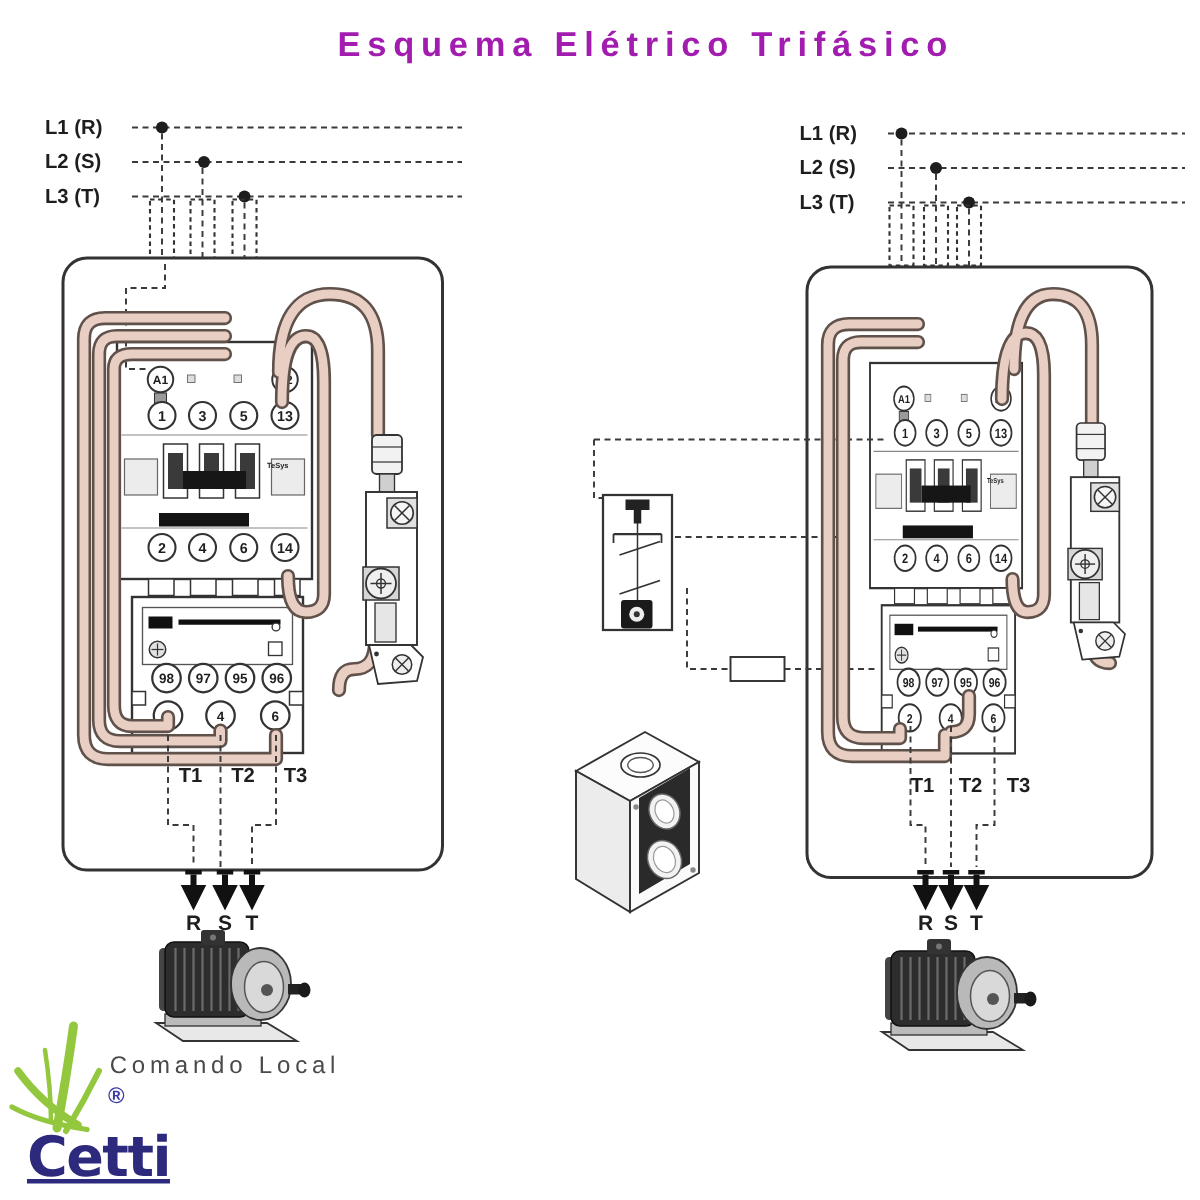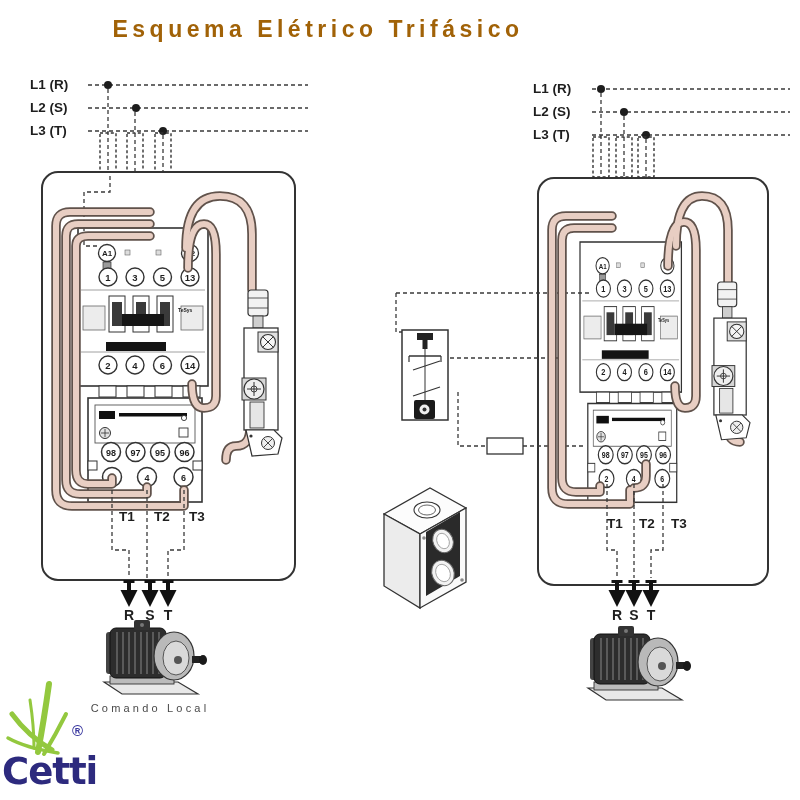--- a/index.html
+++ b/index.html
@@ -1,25 +1,25 @@
 <!DOCTYPE html>
 <html><head>
 <meta charset="utf-8">
 <style>
   html,body{margin:0;padding:0;background:#fff;}
   .stage{position:relative;width:800px;height:800px;background:#ffffff;overflow:hidden;
          font-family:"Liberation Sans",sans-serif;}
-  .title{position:absolute;top:16px;left:0;width:636px;text-align:center;
-         font-size:23px;font-weight:bold;letter-spacing:4.5px;color:#a16207;}
-  .caption{position:absolute;color:#4a4a4a;font-size:11px;letter-spacing:3.2px;
+  .title{position:absolute;top:16px;left:0;width:636px;text-align:right;
+         font-size:23px;font-weight:bold;letter-spacing:4.5px;color:#a21caf;}
+  .caption{position:absolute;color:#4a4a4a;font-size:16px;letter-spacing:3.2px;
            font-weight:500;text-align:center;white-space:nowrap;}
   .caption.left{left:58px;top:702px;width:184px;}
   .caption.right{left:498px;top:712px;width:284px;font-size:16.5px;}
-  .logo-name{position:absolute;left:2px;top:750px;font-family:"DejaVu Sans",sans-serif;
-             font-weight:800;font-size:37px;color:#2d2a7e;letter-spacing:-1px;}
+  .logo-name{position:absolute;left:18px;top:750px;font-family:"DejaVu Sans",sans-serif;
+             font-weight:800;font-size:37px;color:#2d2a7e;letter-spacing:-1px;text-decoration:underline;}
   .logo-reg{position:absolute;left:72px;top:722px;font-size:15px;color:#3c3aa0;font-weight:bold;}
   svg{position:absolute;inset:0;}
   svg text{font-family:"Liberation Sans",sans-serif;font-weight:bold;fill:#1e1e1e;}
   .dash{stroke:#3a3a3a;stroke-width:1.3;fill:none;stroke-dasharray:4 3;}
   .tubeO{stroke:#60524b;stroke-width:9.5;fill:none;stroke-linecap:round;stroke-linejoin:round;}
   .tubeI{stroke:#e8cec3;stroke-width:6;fill:none;stroke-linecap:round;stroke-linejoin:round;}
 </style>
 </head>
 <body>
 

